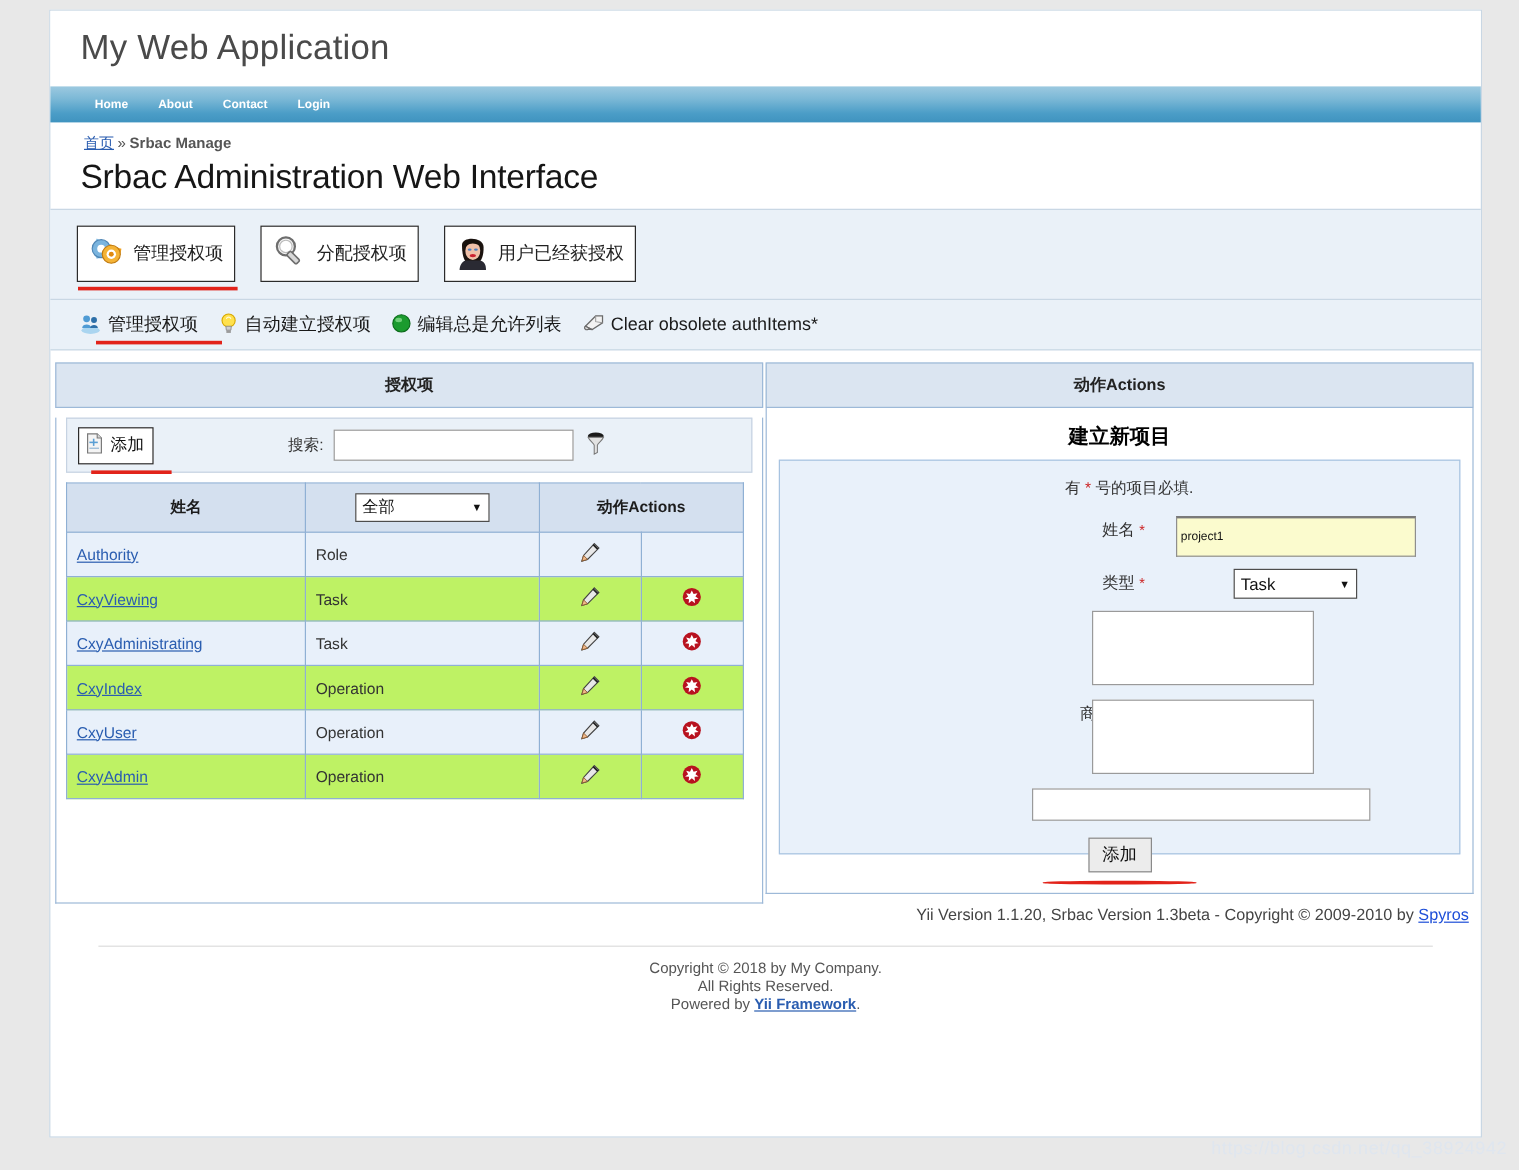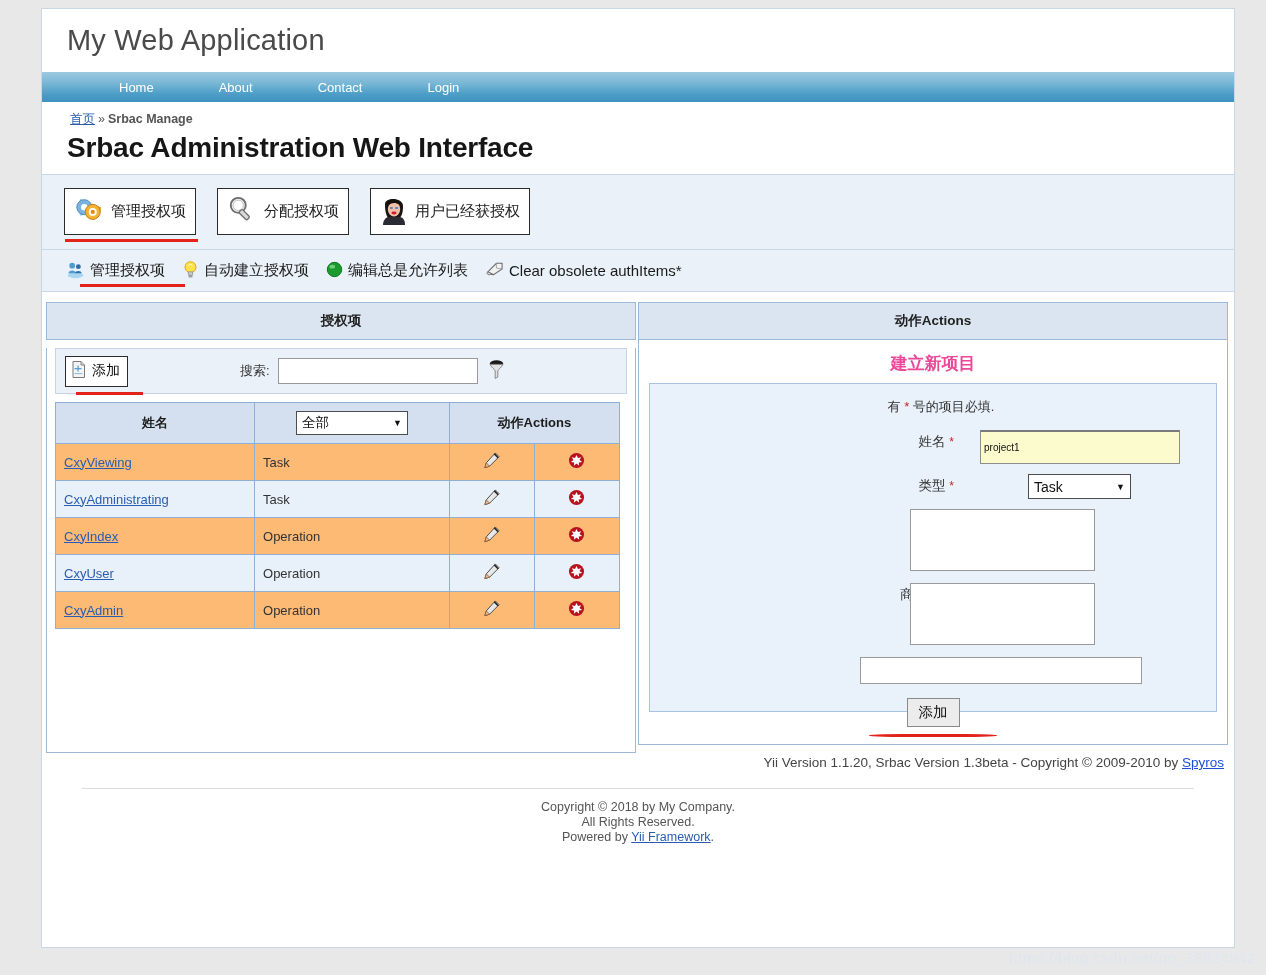--- a/index.html
+++ b/index.html
@@ -21,30 +21,29 @@
     padding-left:25px;box-sizing:border-box;
   }
   .app-title{font-size:29px;color:#4a4a4a;font-weight:normal;letter-spacing:.2px;}
   
   .nav{
     height:30px;
     background:linear-gradient(to bottom,#9cc9e0 0%,#7bb8d6 35%,#4b9dc7 75%,#3f93bf 100%);
     display:flex;align-items:center;padding-left:37px;box-sizing:border-box;
   }
   .nav a{
-    color:#ffffff;font-weight:normal;font-size:13px;text-decoration:none;
+    color:#ffffff;font-weight:bold;font-size:10px;text-decoration:none;
     margin-right:25px;
-    margin-left:40px;
   }
   
   .crumbs{padding:9px 0 0 28px;font-size:12.5px;color:#555;font-weight:bold;}
   .crumbs a{color:#2a5db0;text-decoration:underline;font-weight:normal;}
   .crumbs .sep{color:#555;font-weight:normal;margin:0 3px;}
   .page-title{
-    padding:4px 0 10px 25px;font-size:28px;color:#161616;font-weight:bold;
+    padding:4px 0 10px 25px;font-size:28px;color:#161616;font-weight:normal;
     letter-spacing:-.2px;
   }
   
   .tabstrip{
     background:#eaf1f8;border-top:1px solid #c9d7e4;border-bottom:1px solid #c9d7e4;
     padding:12px 0 14px 22px;display:flex;align-items:center;gap:21px;
     height:76px;box-sizing:border-box;position:relative;
   }
   .tabbtn{
     border:1px solid #2b2b2b;background:#ffffff;height:47px;box-sizing:border-box;
@@ -98,38 +97,38 @@
   
   table.data{border-collapse:collapse;margin:0 8px;width:565px;}
   table.data th{
     background:#d4e0ef;border:1px solid #8fb0d4;font-size:13px;color:#1c1c1c;
     font-weight:bold;padding:8px 4px;text-align:center;
   }
   table.data td{
     border:1px solid #8fb0d4;font-size:13px;color:#333;padding:7px 8px;height:22px;
   }
   table.data tr.alt td{background:#e8f0fa;}
-  table.data tr td{background:#fdba74;}
+  table.data tr td{background:#bef264;}
   table.data tr.alt td{background:#e8f0fa;}
   table.data td.c{text-align:center;}
   table.data a{color:#2a5db0;text-decoration:underline;}
   .col-name{width:205px;}
   .col-type{width:200px;}
   .col-a1{width:78px;}
   .col-a2{width:78px;}
   .selbox{
     width:112px;height:24px;border:1px solid #4d4d4d;background:#fff;
     font-family:inherit;font-size:13.5px;color:#111;box-sizing:border-box;
     display:inline-flex;align-items:center;justify-content:space-between;padding:0 5px;
     font-weight:normal;
   }
   .caret{font-size:9px;color:#111;}
   
   .form-title{
-    text-align:center;font-size:17px;font-weight:bold;color:#ec4899;padding:12px 0 8px 0;
+    text-align:center;font-size:17px;font-weight:bold;color:#000000;padding:12px 0 8px 0;
   }
   .form-box{
     border:1px solid #a7c3e0;background:#e9f1fa;margin:0 10px;padding:14px 0 16px 0;
     position:relative;height:329px;box-sizing:border-box;
   }
   .req-note{text-align:center;font-size:13px;color:#333;margin-bottom:14px;padding-left:16px;}
   .req-note .star{color:#c22;}
   .frow{display:flex;align-items:flex-start;margin-bottom:10px;}
   .flabel{width:330px;text-align:right;padding-right:26px;font-size:13.5px;color:#333;box-sizing:border-box;padding-top:3px;}
   .flabel .star{color:#c22;font-size:12px;}
@@ -162,21 +161,21 @@
   }
   
   .srbac-foot{
     text-align:right;padding:10px 4px 0 0;font-size:13.5px;color:#444;
   }
   .srbac-foot a{color:#1d4ed8;text-decoration:underline;}
   .hr{border:none;border-top:1px solid #dcdcdc;margin:18px 40px 0 40px;}
   .site-foot{
     text-align:center;font-size:12.5px;color:#555;line-height:15px;padding-top:11px;
   }
-  .site-foot a{color:#2a5db0;text-decoration:underline;}
+  .site-foot a{color:#2a5db0;text-decoration:underline;font-weight:bold;}
   .watermark{
     position:absolute;right:10px;bottom:9px;font-size:15px;color:#dfe6ef;
     letter-spacing:.5px;user-select:none;
   }
 </style>
 </head>
 <body>
 
 <div class="page">
 
@@ -338,20 +337,34 @@
                 <span class="selbox">
                   <span>全部</span>
                   <span class="caret">▼</span>
                 </span>
               </th>
               <th colspan="2">动作Actions</th>
             </tr>
           </thead>
           <tbody>
 
+            <tr class="alt">
+              <td><a href="#">Authority</a></td>
+              <td>Role</td>
+              <td class="c col-a1">
+                <span>
+                  <svg width="17" height="17" viewBox="0 0 18 18">
+                      <path d="M13 1 L17 5 L7 15 L2 16.5 L3.5 11.5 Z" fill="#e8e8e8" stroke="#444" stroke-width="1"></path>
+                      <path d="M3.5 11.5 L7 15 L2 16.5 Z" fill="#f2b98a" stroke="#8a5a30" stroke-width=".8"></path>
+                      <path d="M12 2 L16 6" stroke="#222" stroke-width="1.6"></path>
+                    </svg>
+                </span>
+              </td>
+              <td class="c col-a2"></td>
+            </tr>
 
             <tr>
               <td><a href="#">CxyViewing</a></td>
               <td>Task</td>
               <td class="c col-a1">
                 <span>
                   <svg width="17" height="17" viewBox="0 0 18 18">
                       <path d="M13 1 L17 5 L7 15 L2 16.5 L3.5 11.5 Z" fill="#e8e8e8" stroke="#444" stroke-width="1"></path>
                       <path d="M3.5 11.5 L7 15 L2 16.5 Z" fill="#f2b98a" stroke="#8a5a30" stroke-width=".8"></path>
                       <path d="M12 2 L16 6" stroke="#222" stroke-width="1.6"></path>

